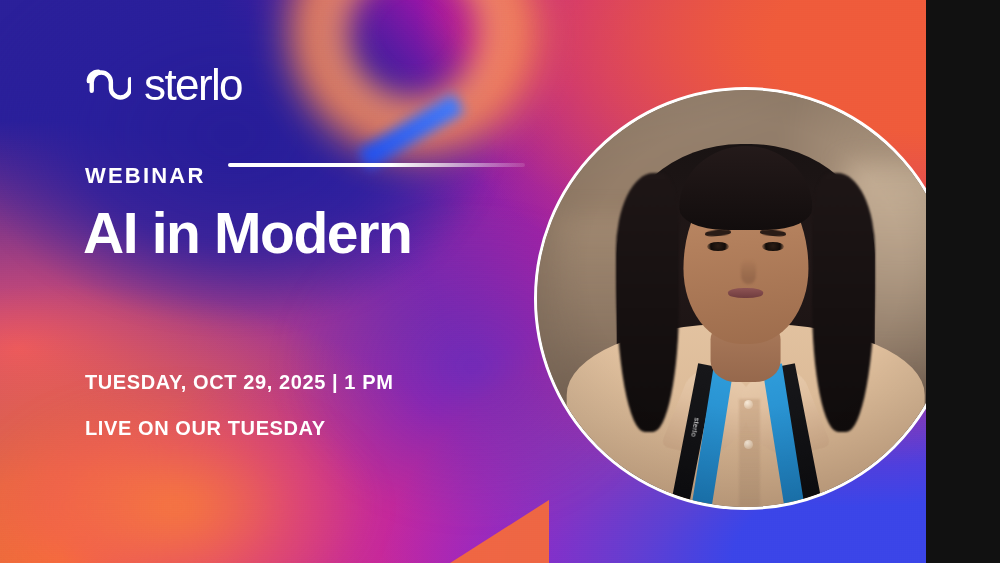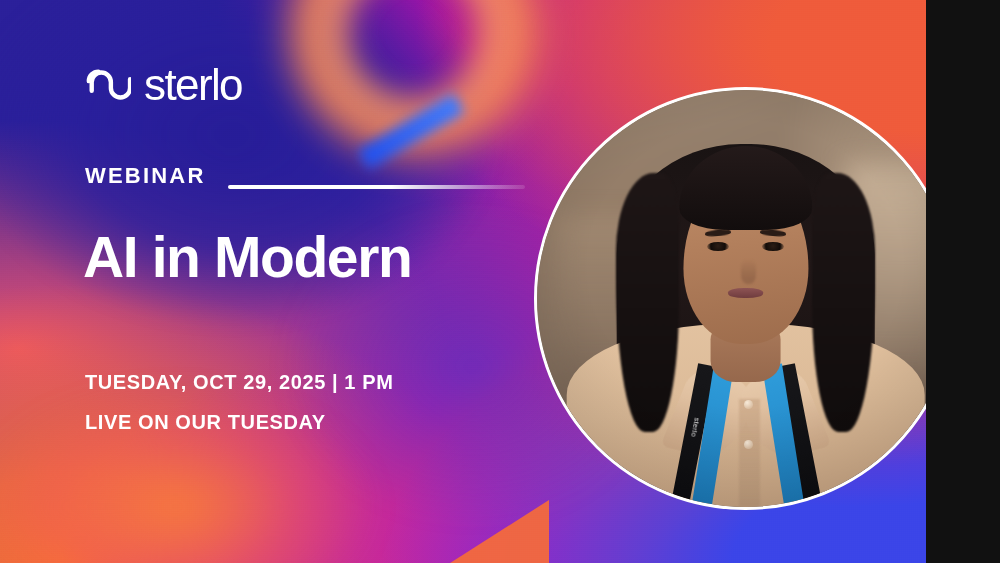--- a/index.html
+++ b/index.html
@@ -98,47 +98,47 @@
   .logo-mark { width:46px; height:46px; display:block; }
   .logo-word {
     color:#fff; font-size:44px; font-weight:400;
     letter-spacing:-1.6px; line-height:1;
     font-family:"Liberation Sans", sans-serif;
   }
 
   
   .eyebrow-row {
     position:absolute; left:85px; top:163px;
-    display:flex; align-items:flex-end; gap:22px;
+    display:flex; align-items:flex-start; gap:22px;
     width:440px;
   }
   .eyebrow {
     color:#ffffff; font-size:22px; font-weight:bold;
     letter-spacing:2.2px; white-space:nowrap;
   }
   .eyebrow-rule {
     flex:1; height:4px; border-radius:2px;
     background:linear-gradient(90deg, #ffffff 0%, #ffffff 55%, rgba(255,255,255,0.12) 100%);
   }
 
   
   .headline {
     position:absolute; left:83px; top:200px;
     width:470px;
     color:#fff;
     font-size:57px; font-weight:bold;
-    line-height:1.17; letter-spacing:-1.4px;margin-top:24px;
+    line-height:1.17; letter-spacing:-1.4px;
   }
   .headline .l2 { display:block; }
 
   
   .details { position:absolute; left:85px; top:372px; }
   .detail-line {
     color:#ffffff; font-size:20px; font-weight:bold;
-    letter-spacing:0.6px; line-height:1; margin-bottom:20px;
+    letter-spacing:0.6px; line-height:1; margin-bottom:26px;
     white-space:nowrap;
   }
   .detail-line:last-child { margin-bottom:0; }
 
   
   .portrait {
     position:absolute; left:534px; top:87px;
     width:423px; height:423px; border-radius:50%;
     border:3px solid #ffffff;
     overflow:hidden;

